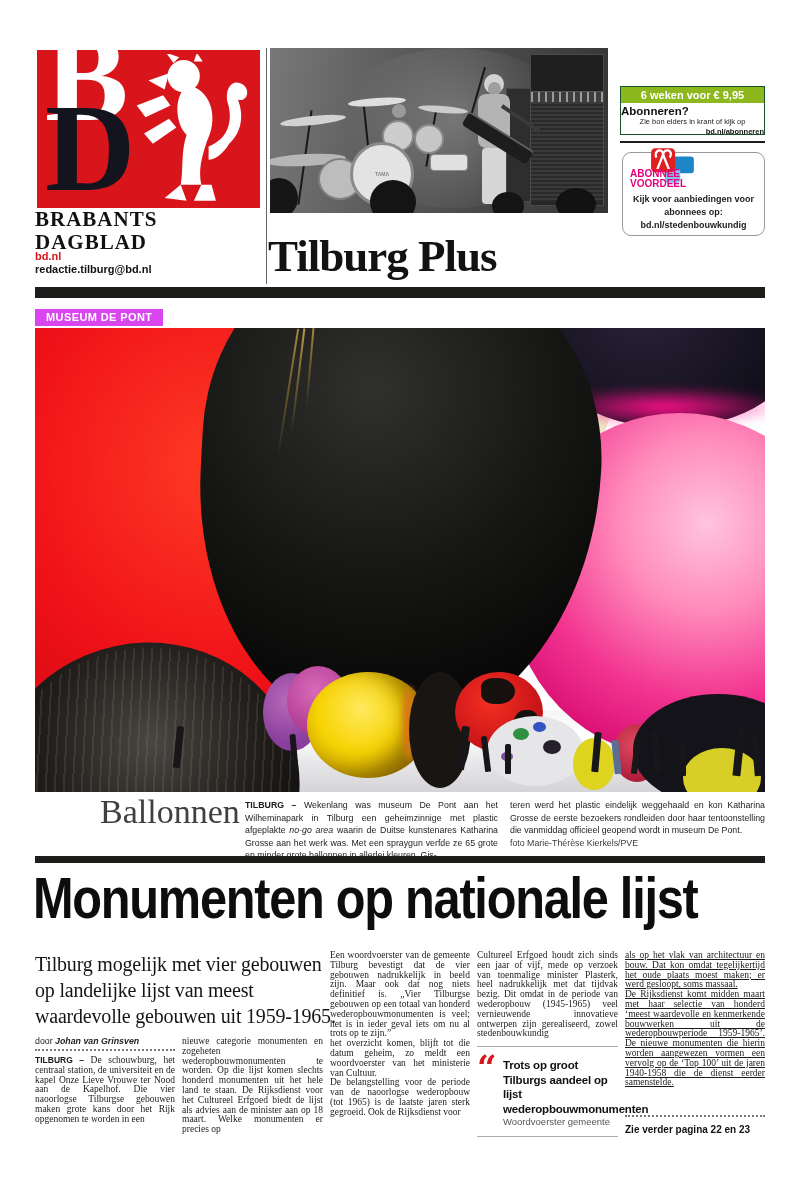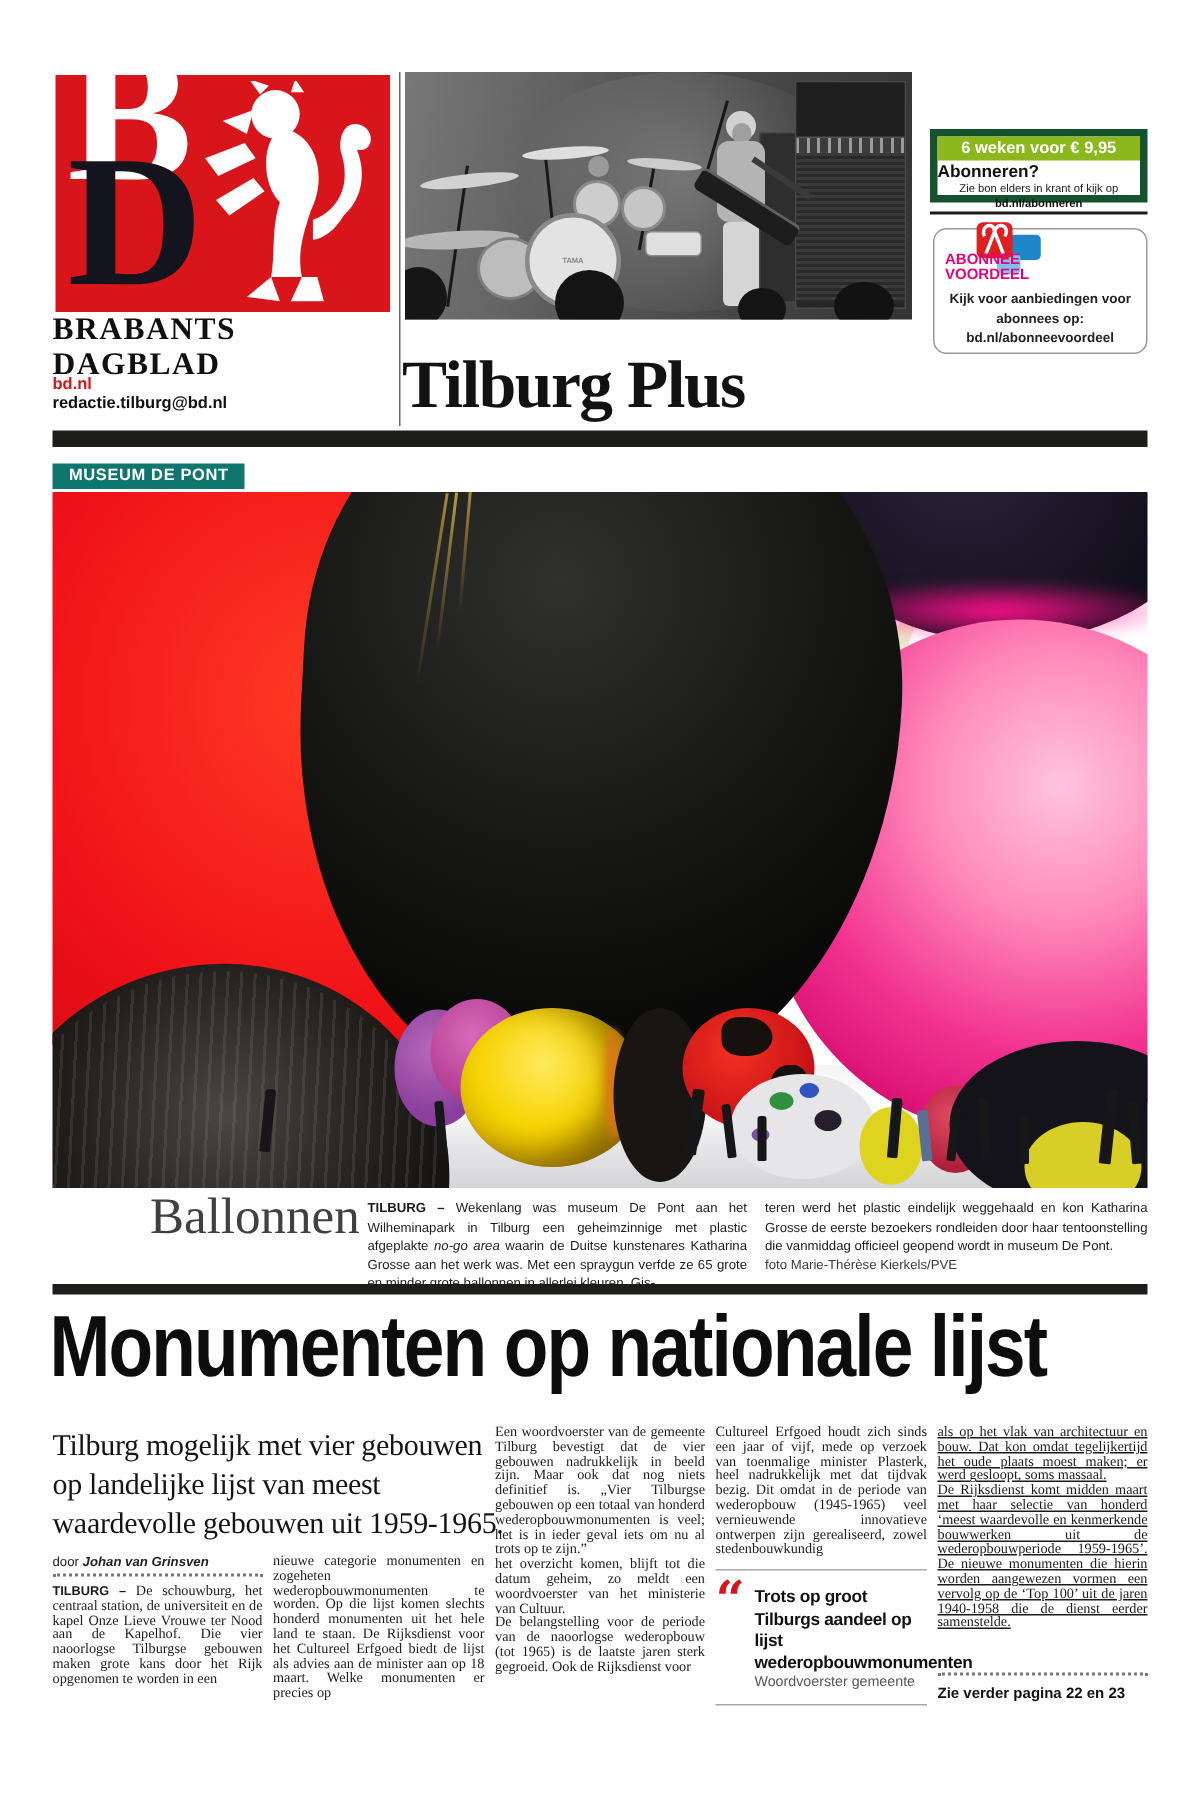--- a/index.html
+++ b/index.html
@@ -24,33 +24,33 @@
   .bandphoto{left:270px;top:48px;width:338px;height:165px;overflow:hidden;
              background:linear-gradient(100deg,#787878 0%,#585858 40%,#454545 70%,#333 100%);}
   .cymbal{position:absolute;border-radius:50%;}
   .stand{position:absolute;background:#181818;}
   .teaser-bar{left:270px;top:213px;width:338px;height:21px;background:#1d1d1b;display:flex;align-items:center;
               justify-content:space-between;padding:0 7px;box-sizing:border-box;}
   .teaser-bar .t1{font:bold 12.5px/1 "Liberation Sans",sans-serif;color:#fff;}
   .teaser-bar .t2{font:bold 9.5px/1 "Liberation Sans",sans-serif;color:#fff;}
   .section-title{left:268px;top:232px;font:bold 45px/1.1 "Liberation Serif",serif;letter-spacing:-1px;color:#121212;}
   
-  .subbox{left:620px;top:86px;width:145px;height:49px;border:5px solid #14532d;box-sizing:border-box;background:#fff;}
+  .subbox{left:620px;top:86px;width:145px;height:49px;border:1px solid #14532d;box-sizing:border-box;background:#fff;}
   .subbox .green{height:16px;background:#8cb81e;color:#fff;font:bold 11px/16px "Liberation Sans",sans-serif;text-align:center;}
   .subbox .h{font:bold 11.5px/13px "Liberation Sans",sans-serif;text-align:left;margin-top:2px;color:#111;}
   .subbox .s{font:7.5px/8.5px "Liberation Sans",sans-serif;text-align:center;color:#222;}
-  .subbox .u{font:bold 7.5px/9px "Liberation Sans",sans-serif;text-align:center;color:#111;}
+  .subbox .u{font:bold 7.5px/9px "Liberation Sans",sans-serif;text-align:right;color:#111;}
   .subrule{left:620px;top:141px;width:145px;height:2px;background:#1d1d1b;position:absolute;}
   .voordeel{left:622px;top:152px;width:143px;height:84px;border:1px solid #9a9a9a;border-radius:9px;box-sizing:border-box;background:#fff;}
   .vlogo-text{position:absolute;left:7px;top:16px;font:bold 10px/10px "Liberation Sans",sans-serif;color:#e5007d;letter-spacing:0;}
   .gift{position:absolute;left:26px;top:-7px;width:48px;height:42px;}
   .vbody{position:absolute;left:0;top:40px;width:100%;text-align:center;font:bold 9px/13px "Liberation Sans",sans-serif;color:#222;}
   
   .topbar{left:35px;top:287px;width:730px;height:11px;}
-  .kicker{left:35px;top:309px;background:#0f766e;color:#fff;font:bold 11px/17px "Liberation Sans",sans-serif;
+  .kicker{left:35px;top:309px;background:#d946ef;color:#fff;font:bold 11px/17px "Liberation Sans",sans-serif;
           letter-spacing:.4px;padding:0 11px;height:17px;}
   .photo{left:35px;top:328px;width:730px;height:464px;overflow:hidden;background:#fff;}
   .floor{position:absolute;left:0;bottom:0;width:100%;height:82px;
          background:linear-gradient(180deg,#f5f5f7 0%,#ffffff 30%,#e7e7e9 65%,#d4d4d6 100%);}
   .streak{position:absolute;width:2px;background:linear-gradient(#caa13c,rgba(202,161,60,0));opacity:.8;}
   
   .cap-title{left:100px;top:795px;font:34px/1 "Liberation Serif",serif;color:#404040;text-align:right;}
   .cap-col{position:absolute;top:799px;font:8.8px/12.6px "Liberation Sans",sans-serif;color:#1c1c1c;text-align:justify;}
   .cap-lead{font-weight:bold;}
   .cap-credit{font:8.8px/12.6px "Liberation Sans",sans-serif;color:#3a3a3a;text-align:left;}
@@ -158,21 +158,21 @@
       <path d="M7,11 C4,4 13,1 13.5,8 C15,1 24,4 20,11" stroke="#ffffff" stroke-width="2.2" fill="none"></path>
       <path d="M13.5,8 L8,22 M13.5,8 L19,22" stroke="#ffffff" stroke-width="2.2" fill="none"></path>
     </svg>
     <div class="vlogo-text">
       <div>ABONNEE</div>
       <div>VOORDEEL</div>
     </div>
     <div class="vbody">
       <div>Kijk voor aanbiedingen voor</div>
       <div>abonnees op:</div>
-      <div>bd.nl/abonneevoordeel</div>
+      <div>bd.nl/stedenbouwkundig</div>
     </div>
   </div>
 
   <div class="rule-black topbar"></div>
   <div class="abs kicker">MUSEUM DE PONT</div>
 
   <div class="abs photo">
     <div class="floor"></div>
 
     <div class="abs" style="left:540px;top:48px;width:100px;height:78px;background:conic-gradient(from 200deg at 50% 0%,#efe8c8 0 14deg,#ddd3a0 14deg 18deg,#efe8c8 18deg 32deg,#ddd3a0 32deg 36deg,#efe8c8 36deg 50deg,rgba(0,0,0,0) 50deg);clip-path:polygon(50% 0,0 100%,100% 100%);"></div>

